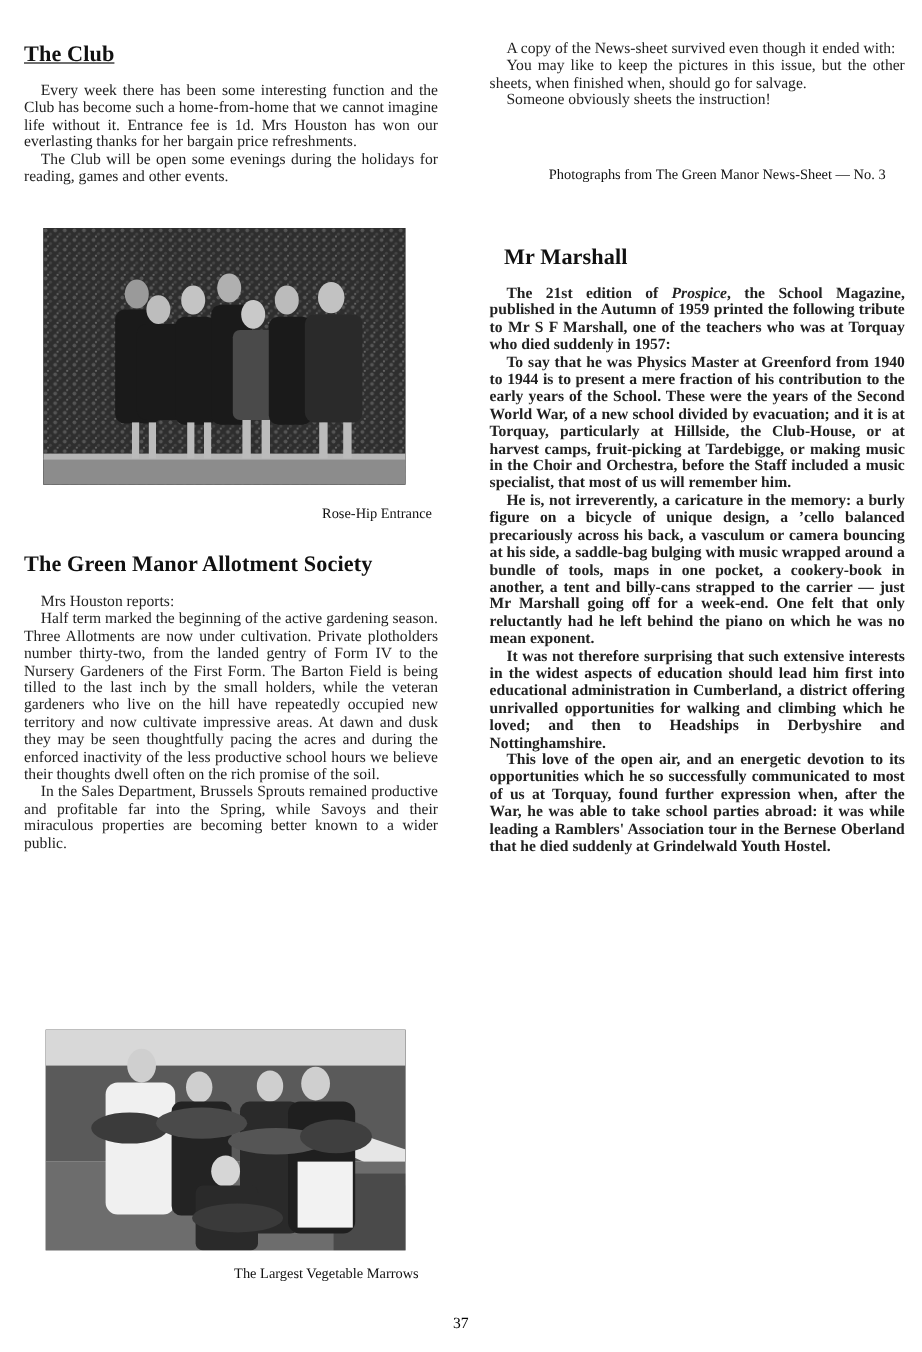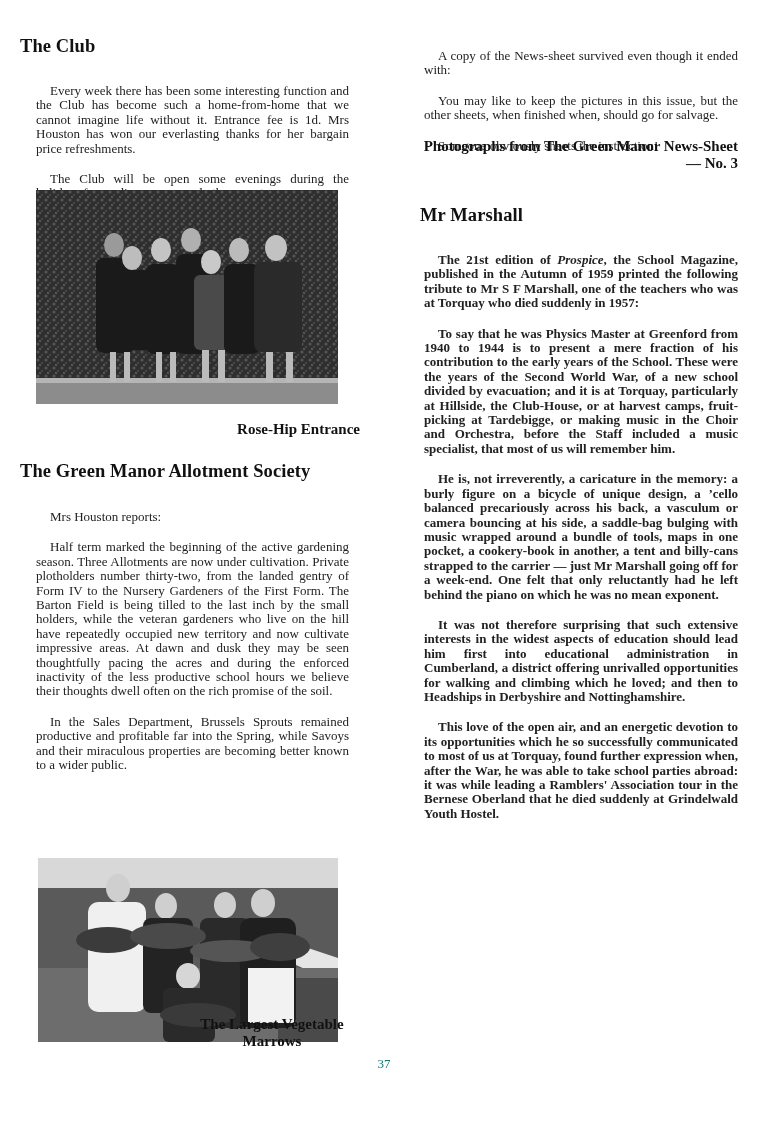--- a/index.html
+++ b/index.html
@@ -8,42 +8,42 @@
     font-family: "Liberation Serif", "DejaVu Serif", serif;
     color: #1c1c1c;
   }
   .col { position: absolute; }
   .col-left { left: 20px; top: 0; width: 345px; }
   h2 {
     margin: 0; font-weight: bold; font-size: 18.5px; color: #111;
     letter-spacing: 0.1px;
   }
   p {
-    margin: 16px; font-size: 13px; line-height: 14.4px; text-align: justify;
+    margin: 0; font-size: 13px; line-height: 14.4px; text-align: justify;
     text-indent: 14px; color: #222;
   }
   .caption {
-    font-weight: bold; font-size: 15px; color: #111; text-align: right;
+    font-weight: normal; font-size: 12px; color: #111; text-align: right;
   }
   .caption-center { text-align: center; }
   .photo {
     position: absolute; overflow: hidden;
     background: #555;
   }
   .page-number {
-    position: absolute; top: 1056px; left: 0; width: 768px; text-align: center;
-    font-size: 13px; color: #0f766e;
+    position: absolute; top: 1095px; left: 0; width: 768px; text-align: center;
+    font-size: 13px; color: #000000;
   }
   em { font-style: italic; }
 </style>
 </head>
 <body>
 
 <div class="col col-left">
-  <h2 style="position:absolute; top:36px; left:0;">The Club</h2>
+  <h2 style="position:absolute; top:36px; left:0;text-decoration:underline;">The Club</h2>
   <div style="position:absolute; top:68px; left:0; width:345px;">
     <p>Every week there has been some interesting function and the Club has become such a home-from-home that we cannot imagine life without it. Entrance fee is 1d. Mrs Houston has won our everlasting thanks for her bargain price refreshments.</p>
     <p>The Club will be open some evenings during the holidays for reading, games and other events.</p>
   </div>
 </div>
 
 <div class="photo" style="left:36px; top:190px; width:302px; height:214px;">
   <svg width="302" height="214" viewBox="0 0 302 214">
     <defs>
       <pattern id="foliage" width="8" height="8" patternUnits="userSpaceOnUse">
@@ -114,21 +114,21 @@
     <ellipse cx="150" cy="118" rx="12" ry="13" fill="#d6d6d6"></ellipse>
     <rect x="125" y="130" width="52" height="54" rx="6" fill="#2a2a2a"></rect>
 
     <ellipse cx="70" cy="82" rx="32" ry="13" fill="#3b3b3b"></ellipse>
     <ellipse cx="130" cy="78" rx="38" ry="13" fill="#4a4a4a"></ellipse>
     <ellipse cx="192" cy="93" rx="40" ry="11" fill="#555"></ellipse>
     <ellipse cx="242" cy="89" rx="30" ry="14" fill="#3f3f3f"></ellipse>
     <ellipse cx="160" cy="157" rx="38" ry="12" fill="#3a3a3a"></ellipse>
   </svg>
 </div>
-<div class="caption caption-center" style="position:absolute; left:170px; top:1016px; width:204px;">The Largest Vegetable Marrows</div>
+<div class="caption caption-center" style="position:absolute; left:170px; top:1054px; width:204px;">The Largest Vegetable Marrows</div>
 
 <div style="position:absolute; top:33px; left:408px; width:346px;">
   <p>A copy of the News-sheet survived even though it ended with:</p>
   <p>You may like to keep the pictures in this issue, but the other sheets, when finished when, should go for salvage.</p>
   <p>Someone obviously sheets the instruction!</p>
 </div>
 <div class="caption" style="position:absolute; left:408px; top:138px; width:330px;">Photographs from The Green Manor News-Sheet — No. 3</div>
 
 <h2 style="position:absolute; top:205px; left:420px;">Mr Marshall</h2>
 <div style="position:absolute; top:237px; left:408px; width:346px;font-weight:bold;">

